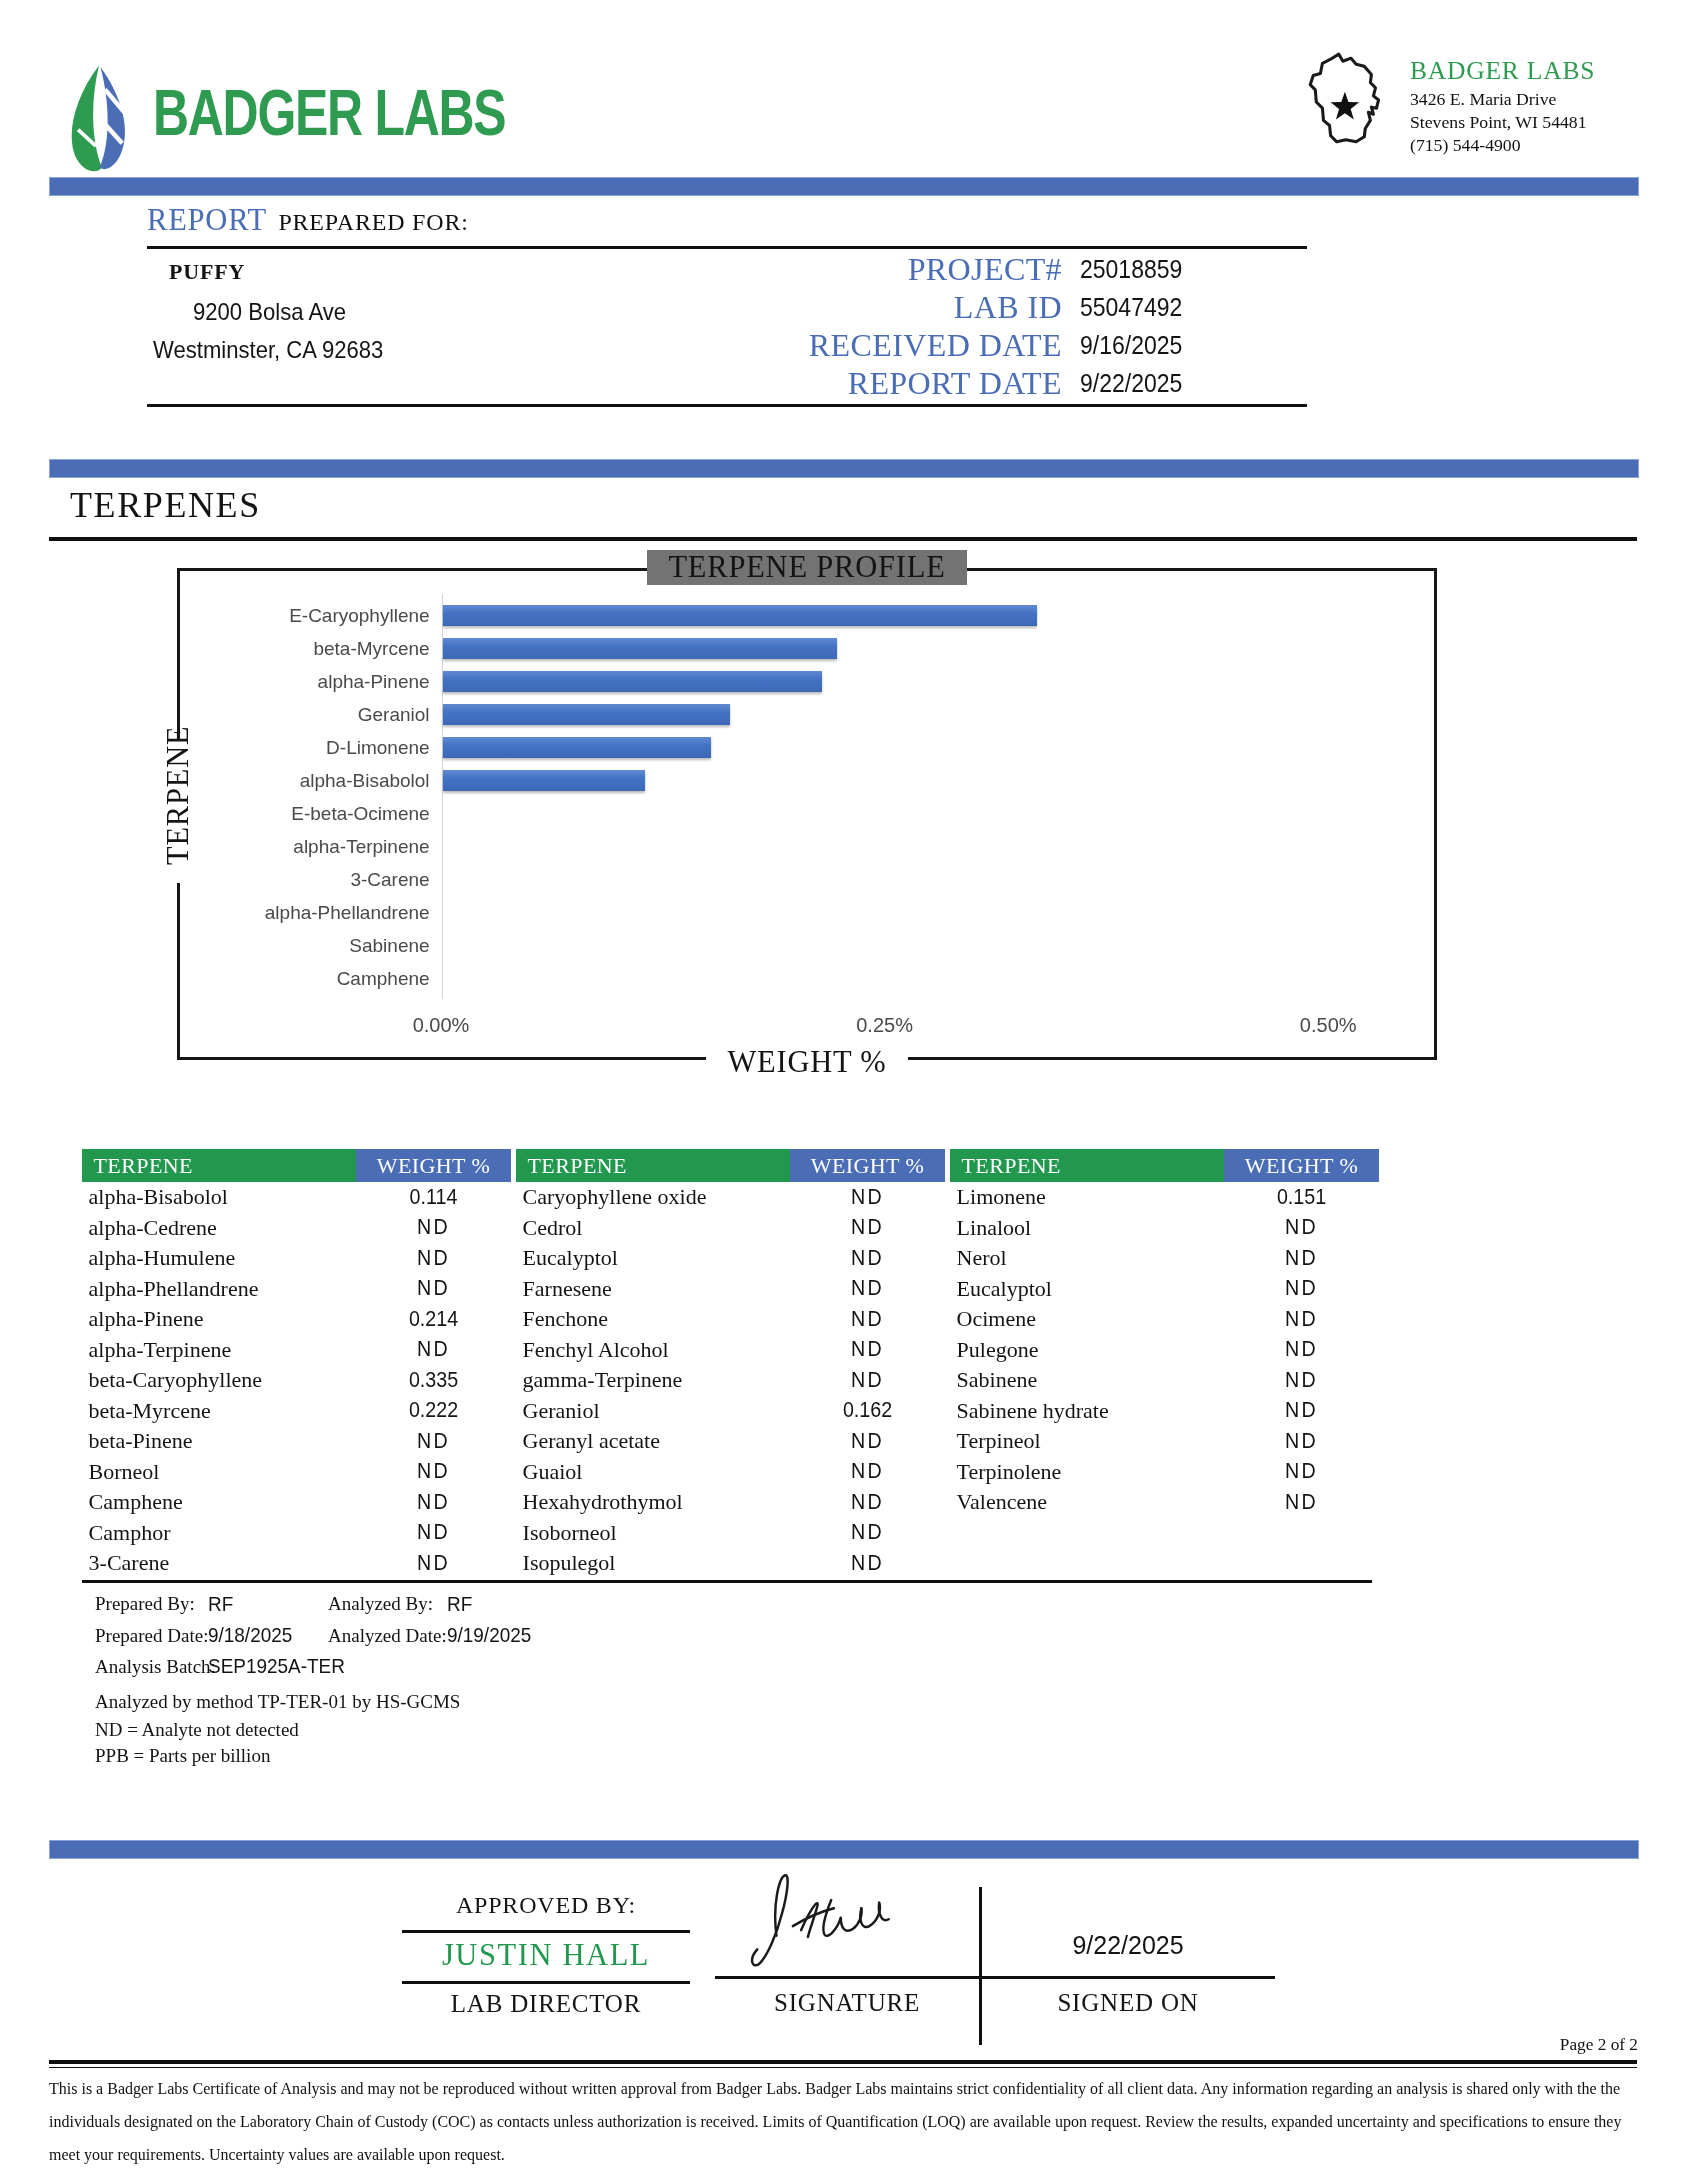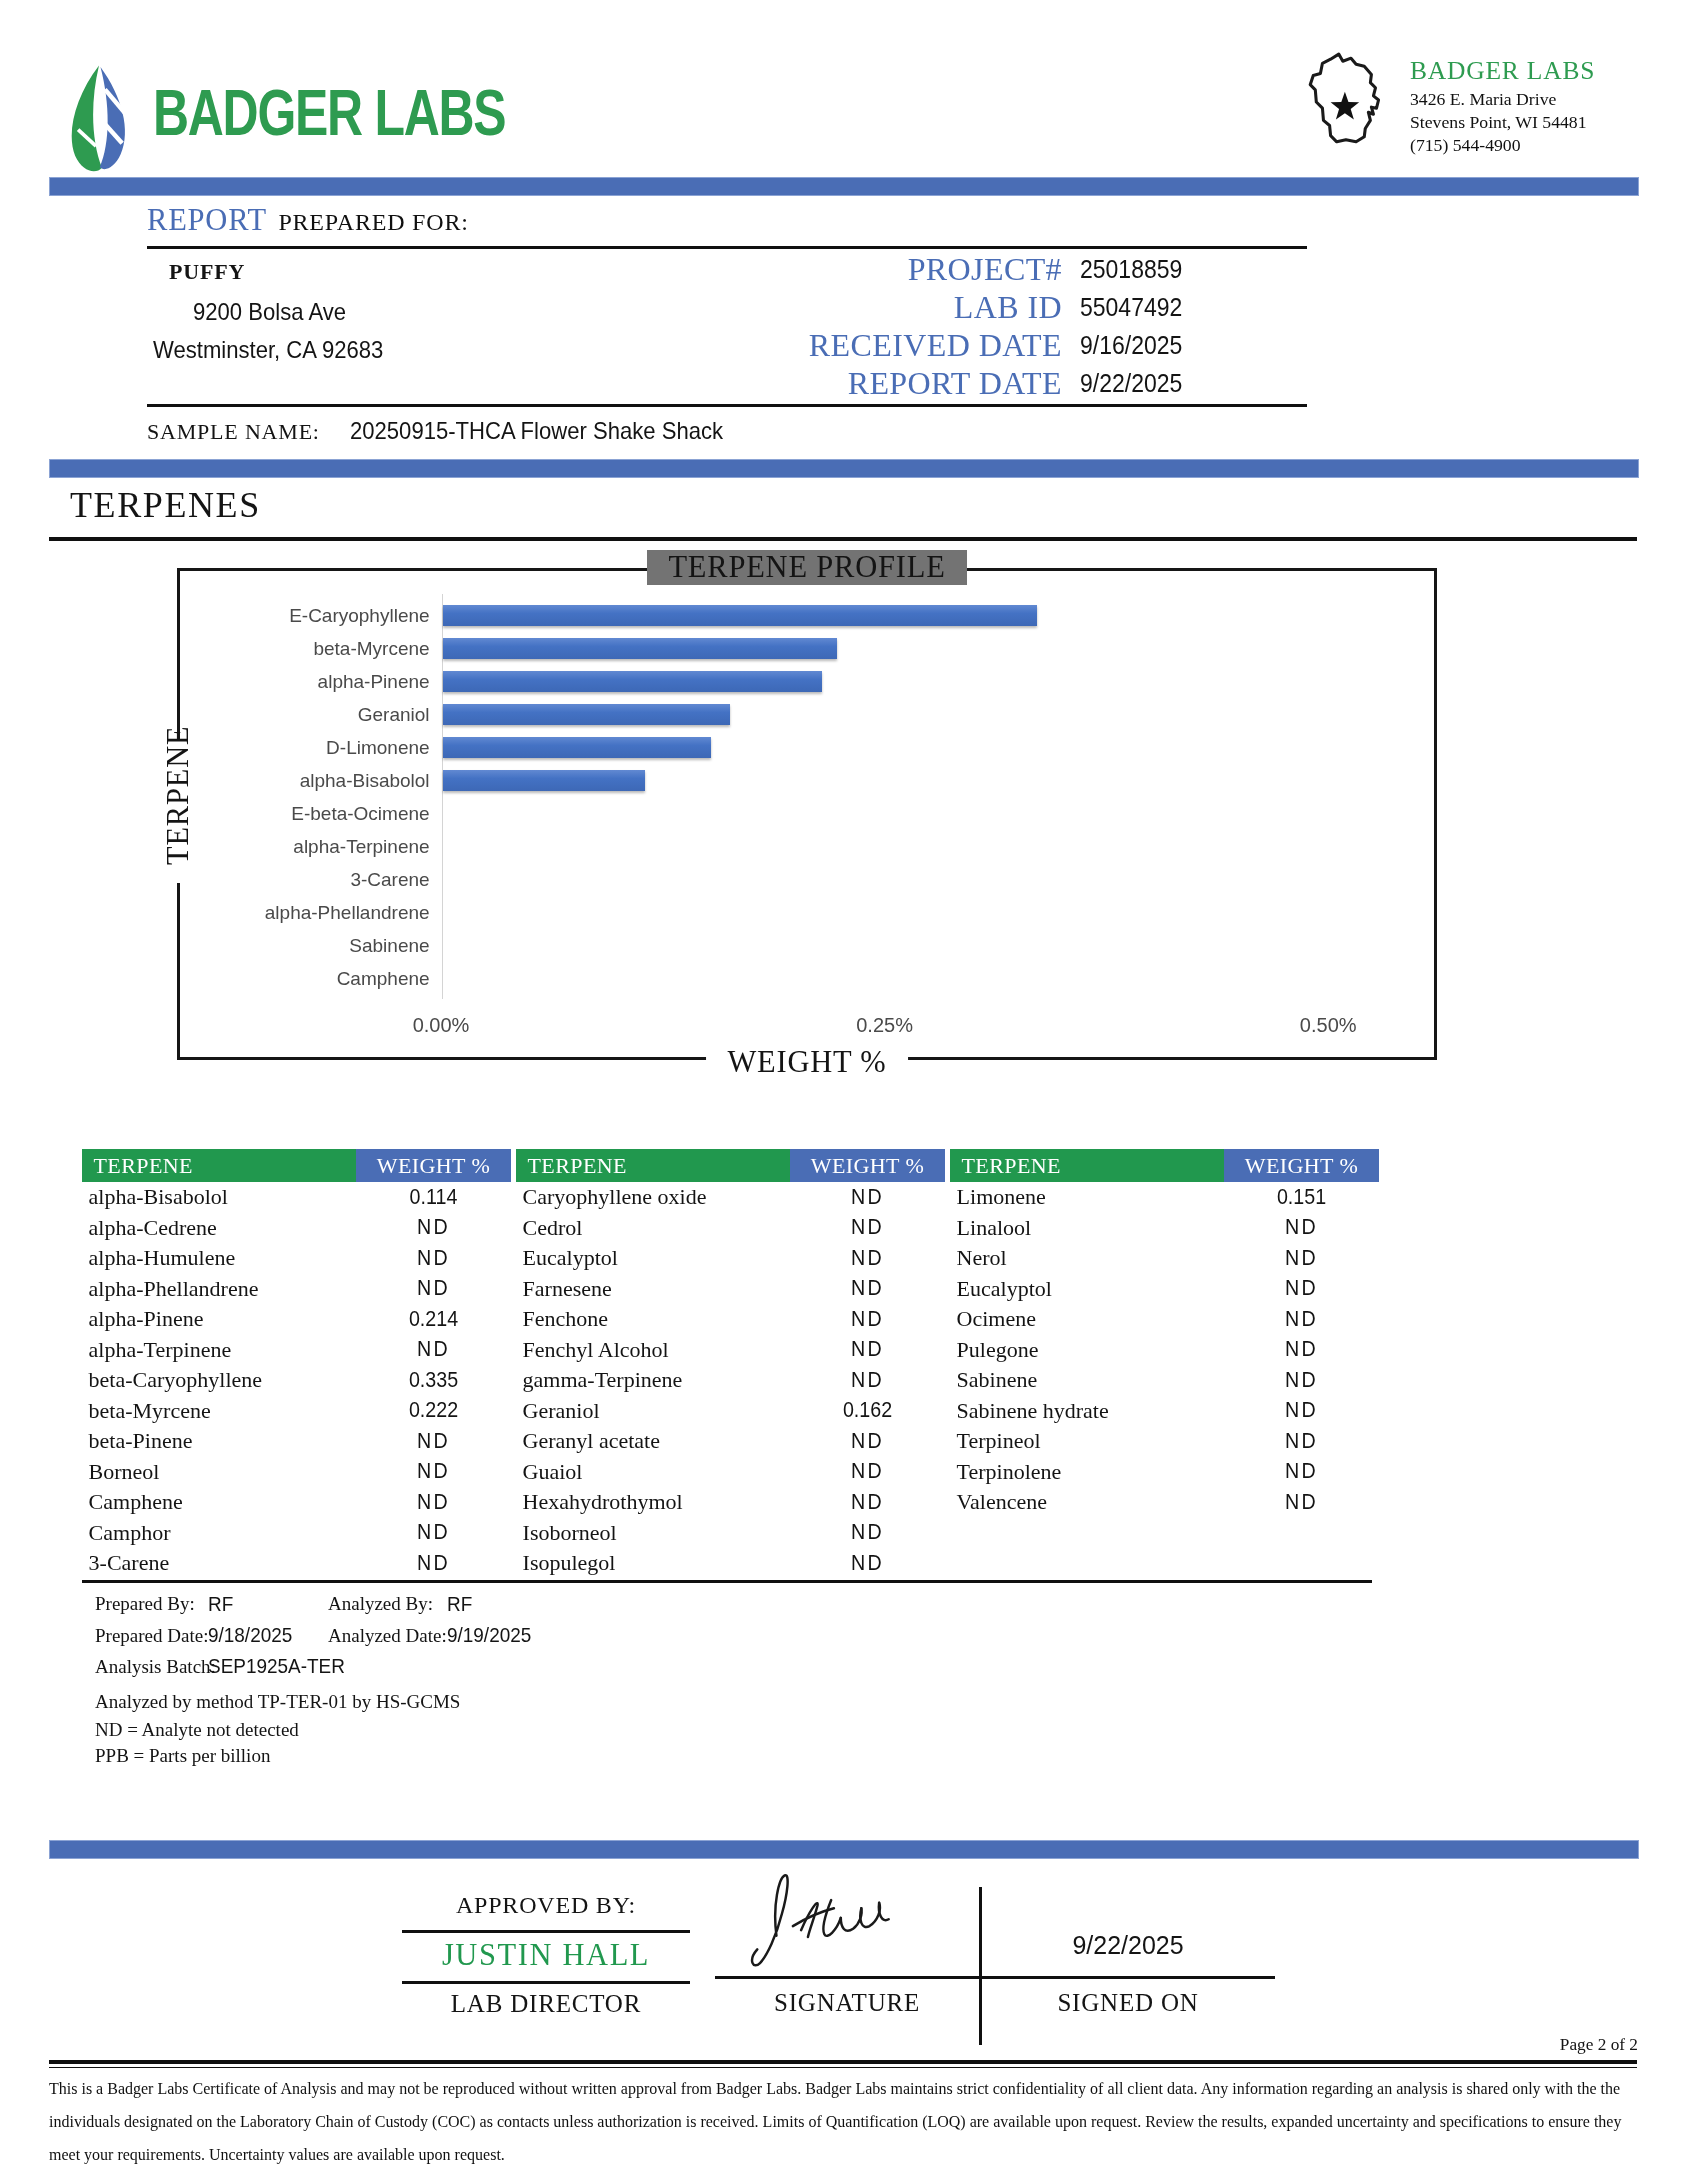--- a/index.html
+++ b/index.html
@@ -153,24 +153,20 @@
       <div class="meta-label">RECEIVED DATE</div>
       <div class="meta-value"><span class="cond">9/16/2025</span></div>
     </div>
     <div class="meta-row">
       <div class="meta-label">REPORT DATE</div>
       <div class="meta-value"><span class="cond">9/22/2025</span></div>
     </div>
   </div>
 
   <div class="hr2"></div>
-  <div class="sample-row">
-    <span class="sample-label">SAMPLE NAME:</span>
-    <span class="sample-value"><span class="cond">20250915-THCA Flower Shake Shack</span></span>
-  </div>
 
   <div class="divider" style="top:459px;"></div>
 
   <div class="section-title">TERPENES</div>
   <div class="hr3"></div>
 
   <div class="chart-box">
     <div class="chart-title">TERPENE PROFILE</div>
     <div class="chart-ylabel">TERPENE</div>
     <div class="chart-xlabel">WEIGHT %</div>

